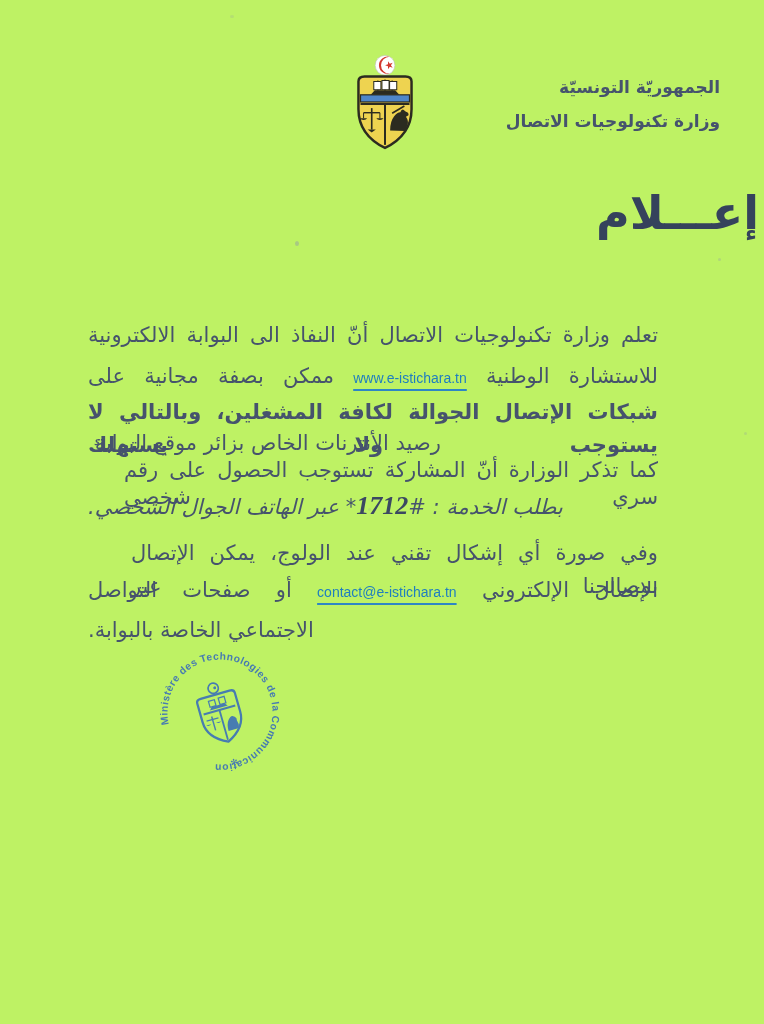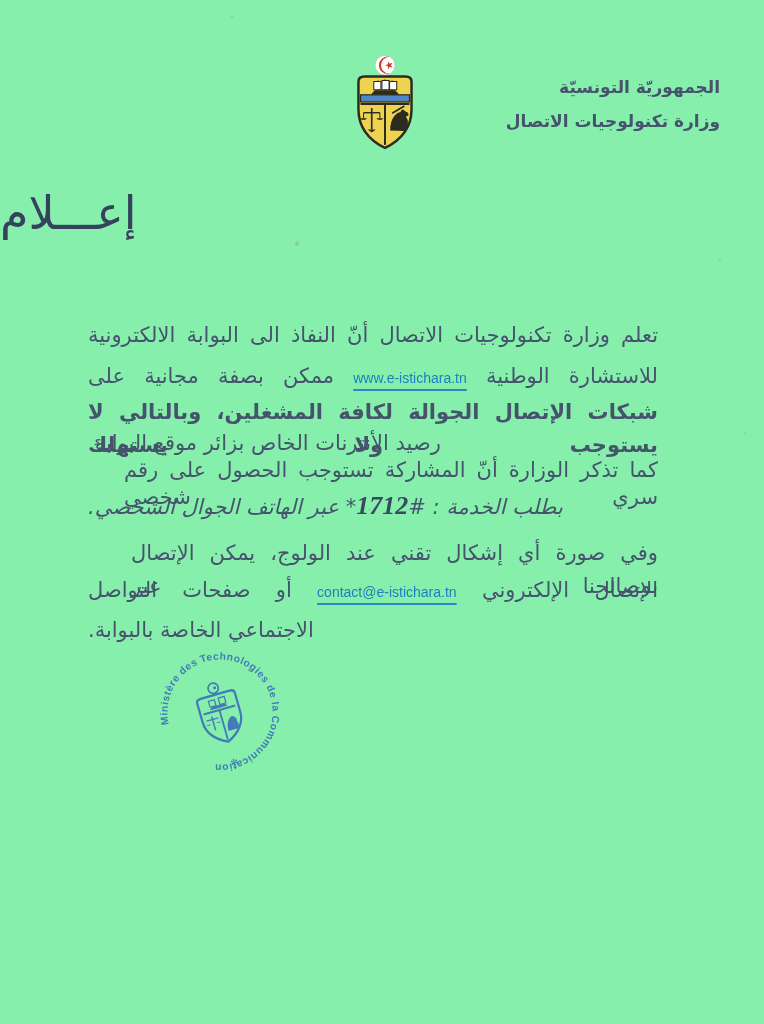--- a/index.html
+++ b/index.html
@@ -1,30 +1,30 @@
 <!DOCTYPE html>
 <html lang="ar"><head>
 <meta charset="utf-8">
 <style>
   html,body{margin:0;padding:0;background:#9aa0a6;}
   .page{
     position:relative;width:764px;height:1024px;margin:0 auto;
-    background:#86efac;overflow:hidden;
+    background:#bef264;overflow:hidden;
     font-family:"DejaVu Sans",sans-serif;
   }
   
   .header-block{
     position:absolute;top:70px;right:44px;direction:rtl;text-align:right;
     color:#46536d;font-weight:700;font-size:17px;line-height:34px;
   }
   .emblem{position:absolute;left:352px;top:54px;width:66px;height:98px;}
   
   .doc-title{
-    position:absolute;left:0;right:16px;top:186px;text-align:left;direction:rtl;
-    font-size:46px;font-weight:400;color:#35425c;letter-spacing:1px;
+    position:absolute;left:0;right:5px;top:186px;text-align:right;direction:rtl;
+    font-size:46px;font-weight:700;color:#35425c;letter-spacing:1px;
   }
   
   .body-text{
     position:absolute;left:88px;top:313px;width:570px;direction:rtl;
     font-size:21px;color:#46536d;
   }
   .ln{display:block;}
   .ln.j{text-align:justify;text-align-last:justify;}
   .ln.r{text-align:left;}
   .link{

